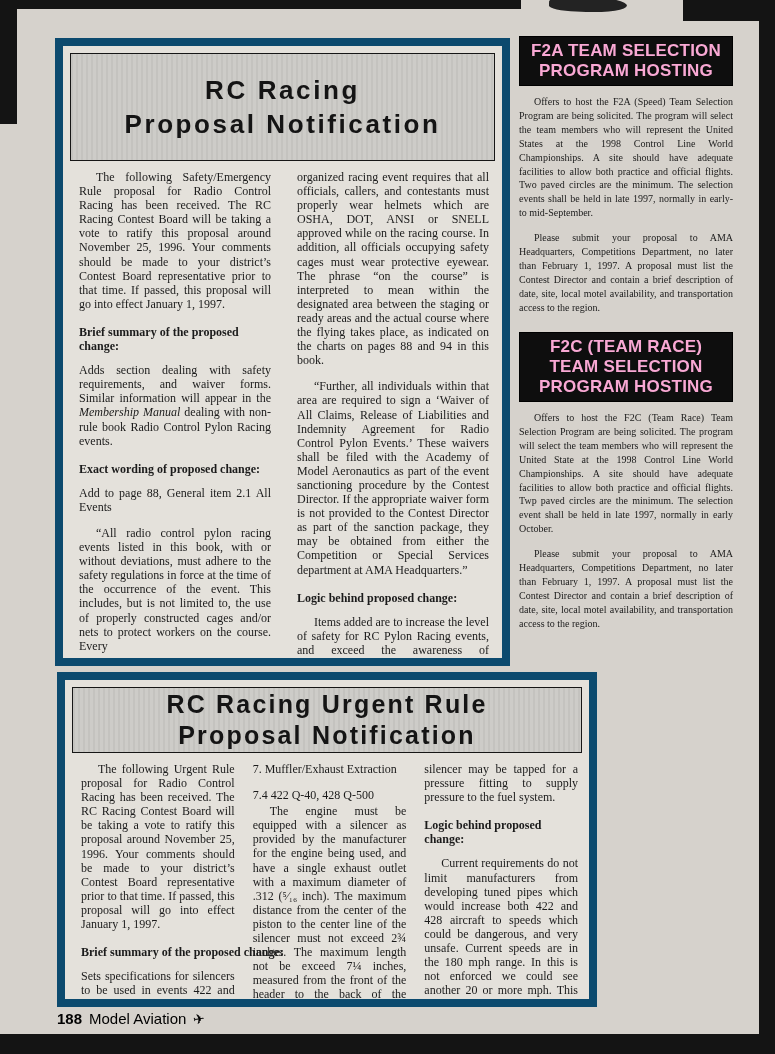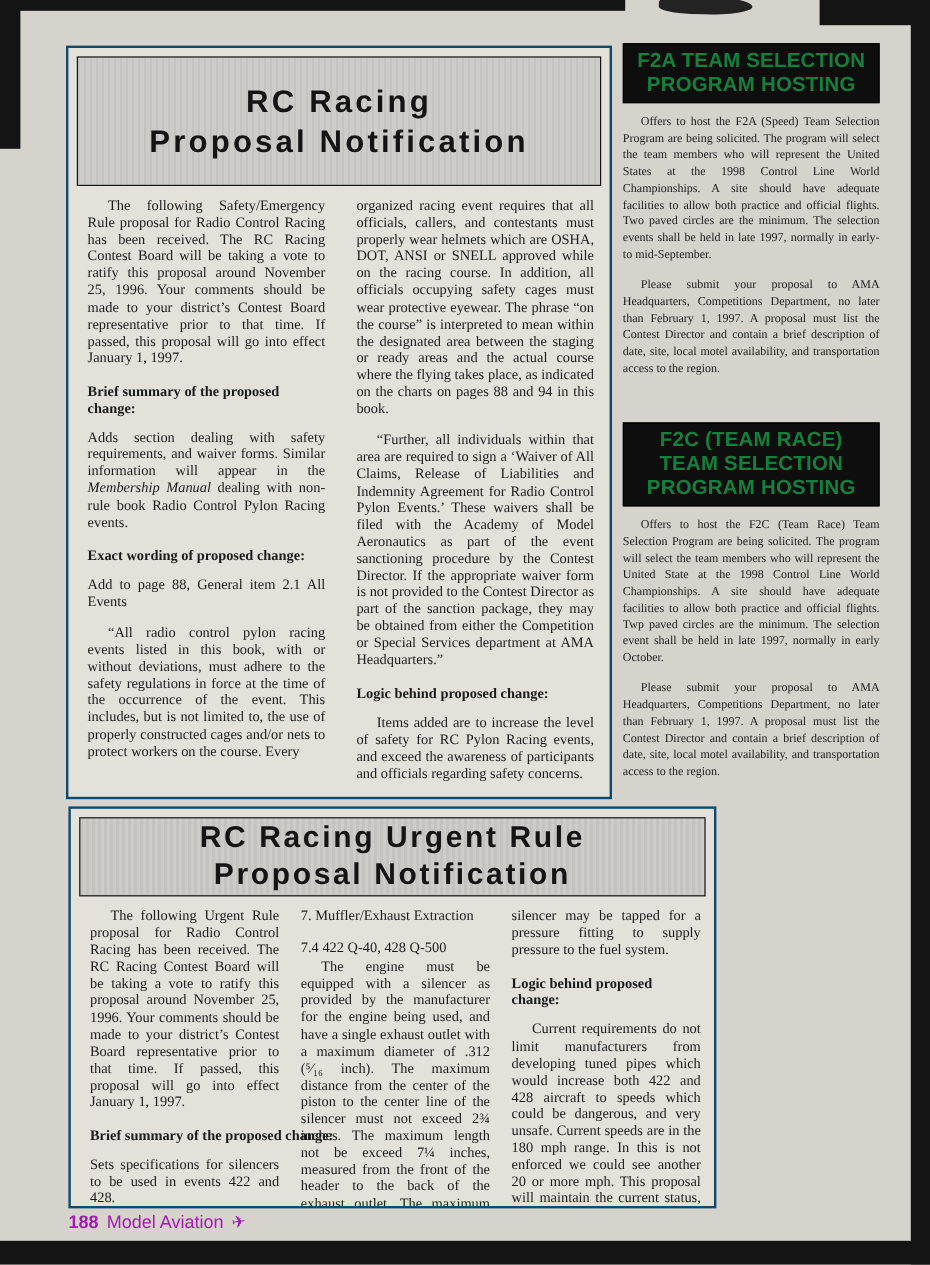--- a/index.html
+++ b/index.html
@@ -15,21 +15,21 @@
   .edge{position:absolute;background:#141414;}
   .edge-left-top{left:0;top:0;width:17px;height:124px;}
   .edge-top-bar{left:0;top:0;width:521px;height:9px;}
   .edge-top-smudge{left:549px;top:-3px;width:78px;height:15px;background:#232323;border-radius:45% 55% 60% 40%;transform:rotate(2deg);}
   .edge-top-right{left:683px;top:0;width:92px;height:21px;}
   .edge-right{right:0;top:0;width:16px;height:1054px;}
   .edge-bottom{left:0;top:1034px;width:775px;height:20px;}
   
   .artbox{
     position:absolute;background:#e4e1db;
-    border:2px solid #0c4a6e;box-sizing:border-box;overflow:hidden;
+    border:8px solid #0c4a6e;box-sizing:border-box;overflow:hidden;
   }
   .box-safety{left:55px;top:38px;width:455px;height:628px;}
   .box-urgent{left:57px;top:672px;width:540px;height:335px;}
   .graybanner{
     position:absolute;left:7px;right:7px;top:7px;
     background:#cbcac6;
     background-image:repeating-linear-gradient(90deg,rgba(0,0,0,.035) 0 2px,rgba(255,255,255,.04) 2px 5px);
     border:1px solid #161616;
     display:flex;flex-direction:column;align-items:center;justify-content:center;
     font-family:"Liberation Sans","DejaVu Sans",sans-serif;
@@ -45,39 +45,39 @@
     margin:0 0 12px;font-size:12px;line-height:14.1px;
     text-align:justify;
   }
   .col p.hd{font-weight:700;margin:14px 0 10px;text-align:left;}
   .col p.nw{white-space:nowrap;}
   .ind{text-indent:17px;margin-top:28px;}
   .ital{font-style:italic;}
   
   .notice{position:absolute;width:214px;}
   .notice-f2a{left:519px;top:36px;}
-  .notice-f2c{left:519px;top:352px;}
+  .notice-f2c{left:519px;top:332px;}
   .blackbanner{
     background:#0e0e0e;border:1px solid #000;
-    color:#15803d;
+    color:#f9a8d4;
     font-family:"Liberation Sans","DejaVu Sans",sans-serif;
     font-weight:700;text-align:center;
     font-size:17px;line-height:20px;letter-spacing:.2px;
     padding:4px 2px;
   }
   .notice .body{margin-top:9px;}
   .notice .body p{
     margin:0 0 11px;font-size:10px;line-height:13.9px;text-align:justify;
   }
   .notice .body .ind{text-indent:15px;}
   
   .footer{
     position:absolute;left:57px;top:1010px;
     font-family:"Liberation Sans","DejaVu Sans",sans-serif;
-    font-size:15px;color:#a21caf;display:flex;align-items:center;gap:7px;
+    font-size:15px;color:#000000;display:flex;align-items:center;gap:7px;
   }
   .footer .num{font-weight:700;}
   .footer .plane{font-size:14px;transform:rotate(-8deg);display:inline-block;}
 </style>
 </head>
 <body>
 
 <div class="page">
 
   <div class="edge edge-left-top"></div>

